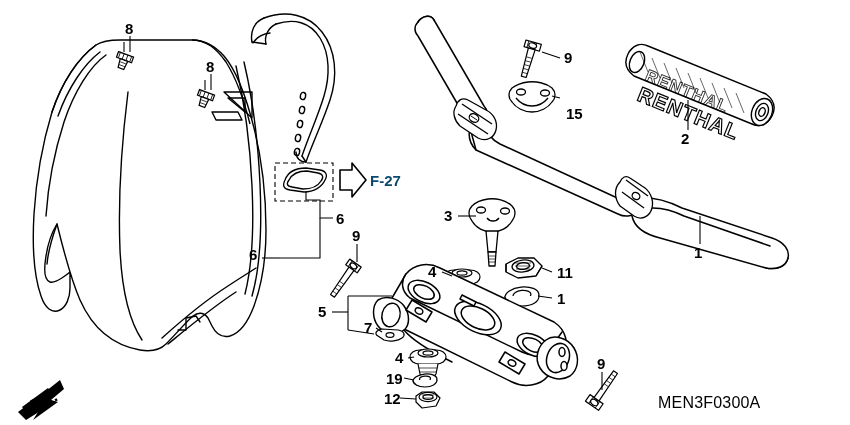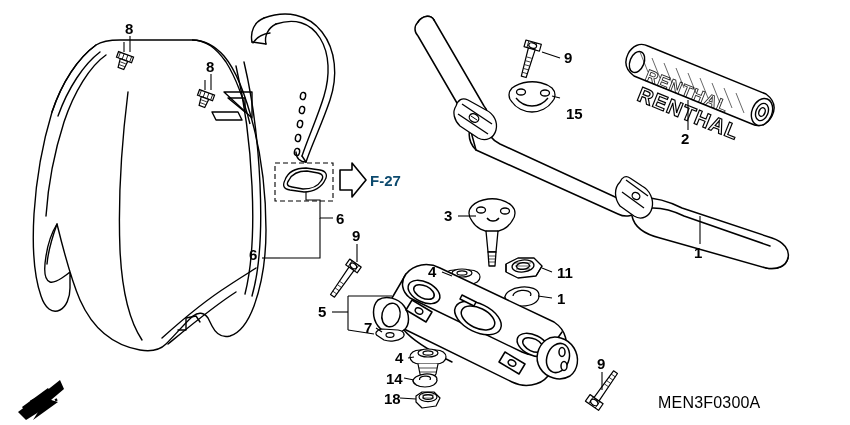--- a/index.html
+++ b/index.html
@@ -428,23 +428,23 @@
   <div class="lbl" style="left:395px;top:350px;">4</div>
   <div class="lbl" style="left:318px;top:304px;">5</div>
   <div class="lbl" style="left:336px;top:211px;">6</div>
   <div class="lbl" style="left:364px;top:320px;">7</div>
   <div class="lbl" style="left:125px;top:21px;">8</div>
   <div class="lbl" style="left:206px;top:59px;">8</div>
   <div class="lbl" style="left:352px;top:228px;">9</div>
   <div class="lbl" style="left:597px;top:356px;">9</div>
   <div class="lbl" style="left:564px;top:50px;">9</div>
   <div class="lbl" style="left:557px;top:265px;">11</div>
-  <div class="lbl" style="left:384px;top:391px;">18</div>
+  <div class="lbl" style="left:384px;top:391px;">12</div>
   <div class="lbl" style="left:557px;top:291px;">1</div>
-  <div class="lbl" style="left:386px;top:371px;">14</div>
+  <div class="lbl" style="left:386px;top:371px;">19</div>
   <div class="lbl" style="left:566px;top:90px;margin-top:16px;">15</div>
   <div class="lbl" style="left:249px;top:247px;">6</div>
 
   <div class="f27" style="left:370px;top:172px;">F-27</div>
 
   <div class="fr-text" style="left:36px;top:396px;">FR.</div>
 
   <div class="doccode" style="left:658px;top:394px;">MEN3F0300A</div>
 
 </div>

